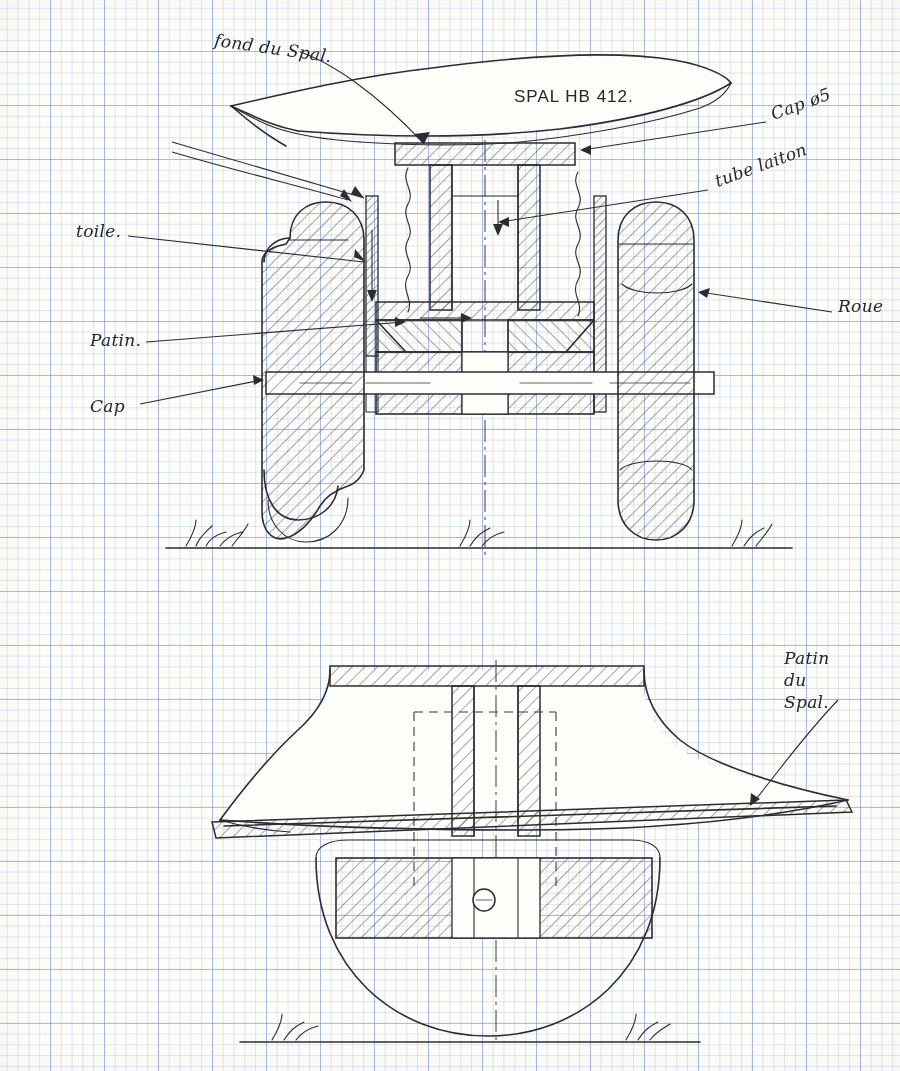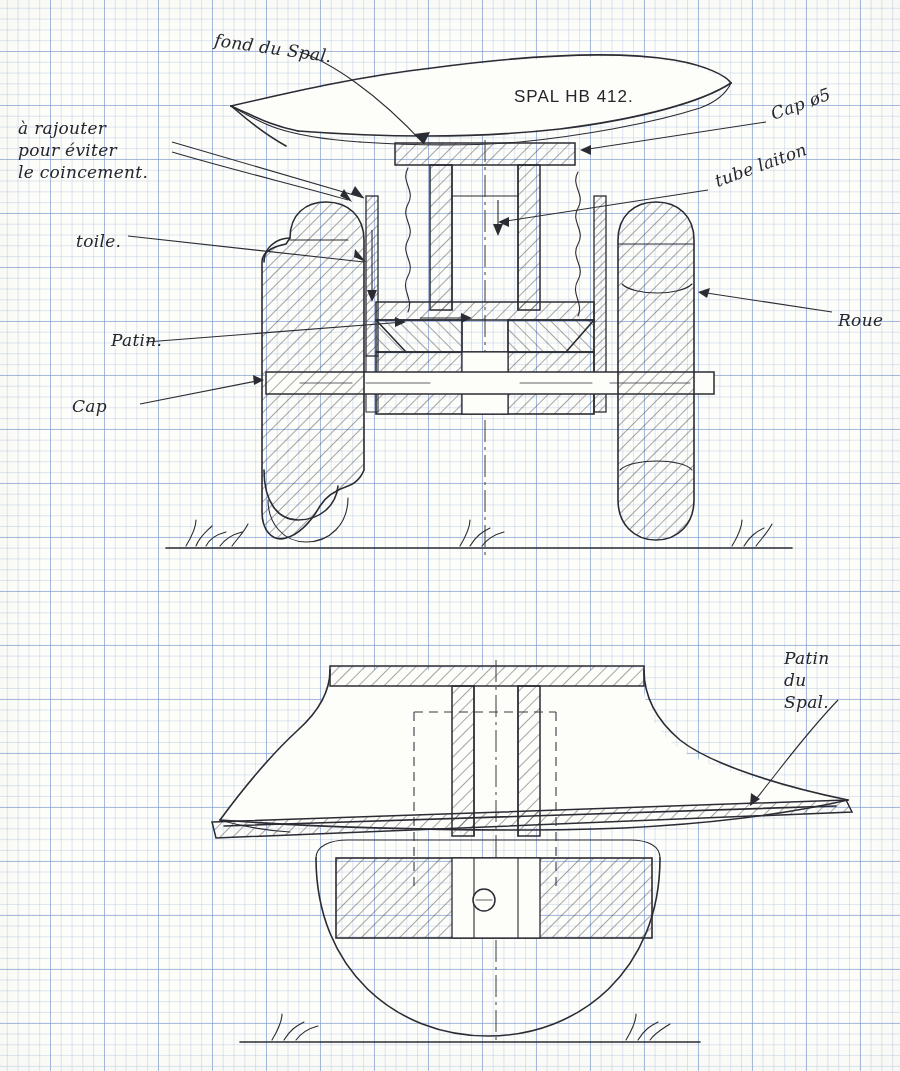--- a/index.html
+++ b/index.html
@@ -255,29 +255,26 @@
   </svg>
 
   <div class="label rot-left" style="left:216px;top:30px;">fond du Spal.</div>
 
   <div class="label upright" style="left:514px;top:86px;">SPAL HB 412.</div>
 
   <div class="label rot-right" style="left:768px;top:105px;">Cap ø5</div>
 
   <div class="label rot-right" style="left:712px;top:172px;">tube laiton</div>
 
-  <div class="label" style="left:18px;top:118px;">à rajouter
-pour éviter
-le coincement.</div>
-
-  <div class="label" style="left:76px;top:231px;">toile.</div>
-
-  <div class="label" style="left:90px;top:330px;margin-left:21px;">Patin.</div>
-
-  <div class="label" style="left:72px;top:396px;">Cap</div>
-
-  <div class="label" style="left:838px;top:310px;">Roue</div>
+
+  <div class="label" style="left:76px;top:221px;">toile.</div>
+
+  <div class="label" style="left:90px;top:330px;">Patin.</div>
+
+  <div class="label" style="left:90px;top:396px;">Cap</div>
+
+  <div class="label" style="left:838px;top:296px;">Roue</div>
 
   <div class="label" style="left:784px;top:648px;">Patin
 du
 Spal.</div>
 
 </div>
 
 </body></html>

